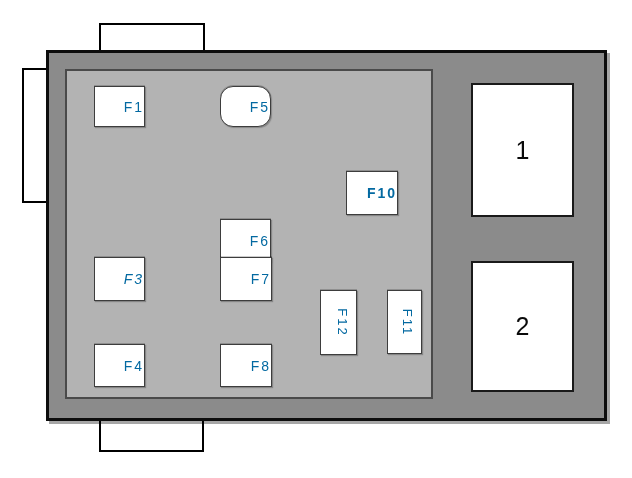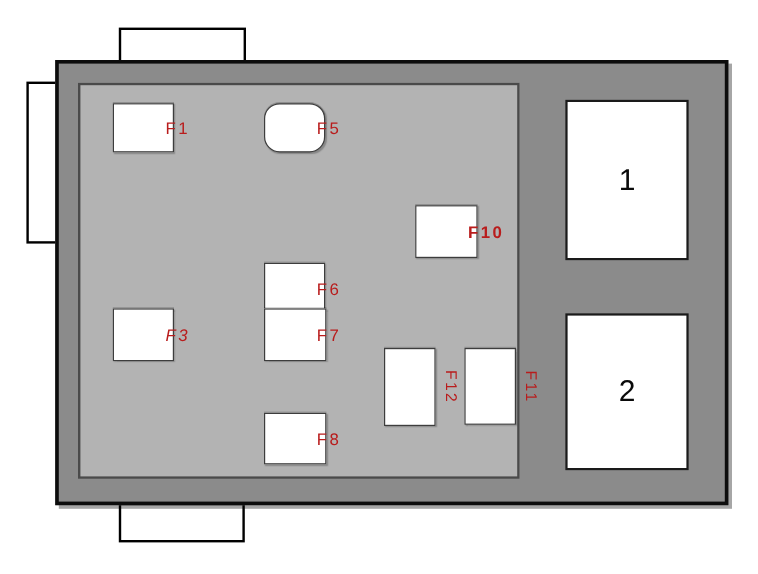--- a/index.html
+++ b/index.html
@@ -47,27 +47,26 @@
   }
 
   
   .fuse {
     position: absolute;
     background: #ffffff;
     border: 1px solid #3d3d3d;
     box-shadow: 1px 1px 1px rgba(0,0,0,0.25), 0 -1px 0 rgba(0,0,0,0.2);
     display: flex;
     align-items: center;
-    justify-content: flex-start;
+    justify-content: flex-end;
     font-size: 14px;
-    color: #b91c1c;
+    color: #0369a1;
     letter-spacing: 2px;
     text-indent: 2px;
     z-index: 4;
-    padding-left: 41px;
   }
   .fuse-f1  { left: 94px;  top: 86px;  width: 51px; height: 41px; }
   .fuse-f2  { left: 94px;  top: 171px; width: 51px; height: 43px; }
   .fuse-f3  { left: 94px;  top: 257px; width: 51px; height: 44px; font-style: italic; }
   .fuse-f4  { left: 94px;  top: 344px; width: 51px; height: 43px; }
   .fuse-f5  { left: 220px; top: 86px;  width: 51px; height: 41px; border-radius: 13px; }
   .fuse-f6  { left: 220px; top: 171px; width: 51px; height: 43px; margin-top: 48px; }
   .fuse-f7  { left: 220px; top: 257px; width: 52px; height: 44px; }
   .fuse-f8  { left: 220px; top: 344px; width: 52px; height: 43px; }
   .fuse-f9  { left: 346px; top: 85px;  width: 52px; height: 42px; }
@@ -110,20 +109,23 @@
   <div class="housing"></div>
 
   <div class="fuse-panel"></div>
 
   <div class="fuse fuse-f1">
       <span>F1</span>
     </div>
   <div class="fuse fuse-f3">
       <span>F3</span>
     </div>
+  <div class="fuse fuse-f4">
+      <span>F4</span>
+    </div>
   <div class="fuse fuse-f5">
       <span>F5</span>
     </div>
   <div class="fuse fuse-f6">
       <span>F6</span>
     </div>
   <div class="fuse fuse-f7">
       <span>F7</span>
     </div>
   <div class="fuse fuse-f8">

